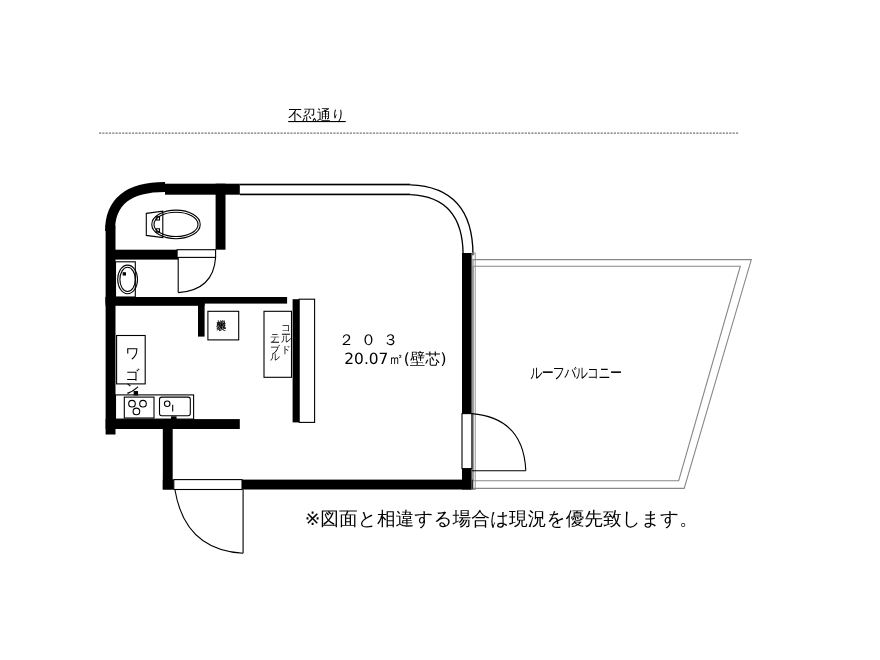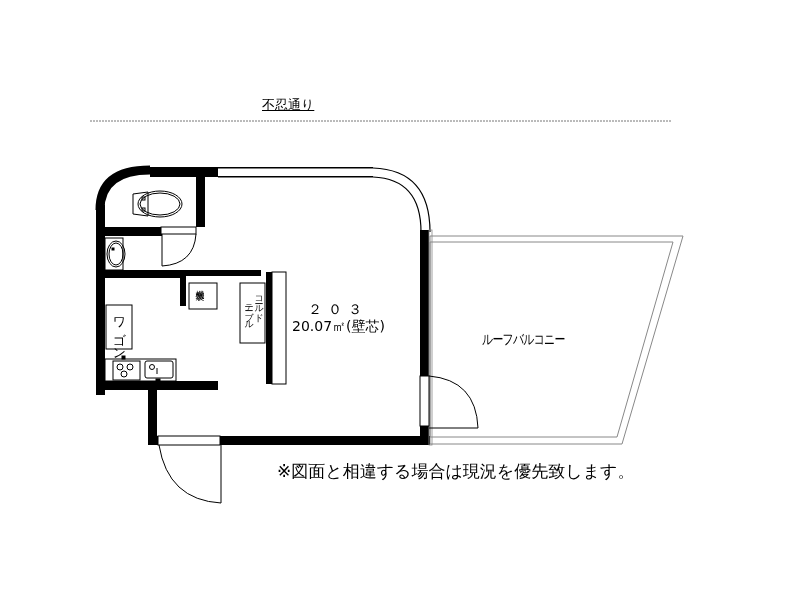--- a/index.html
+++ b/index.html
@@ -2,21 +2,21 @@
 <html><head>
 <meta charset="utf-8">
 <style>
   html, body { margin: 0; padding: 0; background: #ffffff; }
   body { width: 800px; height: 600px; position: relative; overflow: hidden;
          font-family: "DejaVu Sans", sans-serif; color: #000; }
   svg { position: absolute; left: 0; top: 0; }
   .lbl { position: absolute; white-space: nowrap; font-family: "DejaVu Sans", sans-serif; color: #000; }
   .street { left: 262px; top: 96px; font-size: 13px; text-decoration: underline; text-align: right; }
   .room-no { left: 308px; top: 301px; font-size: 14px; letter-spacing: 6px; font-family: Liberation Serif, serif; }
-  .room-area { left: 292px; top: 318px; font-size: 14px; }
+  .room-area { left: 313px; top: 318px; font-size: 14px; }
   .balcony { left: 482px; top: 331px; font-size: 14px; transform: scaleX(0.78); transform-origin: left top; letter-spacing: -1px; }
   .note { left: 277px; top: 460px; font-size: 17px; }
   .vtext { position: absolute; writing-mode: vertical-rl; text-orientation: upright; font-size: 9px; line-height: 10px; letter-spacing: -1px; }
   .icemaker { left: 195px; top: 285px; }
   .cold1 { left: 254px; top: 290px; }
   .cold2 { left: 244px; top: 297px; }
   .wagon { position: absolute; left: 110px; top: 308px; writing-mode: vertical-rl; text-orientation: upright; font-size: 13px; letter-spacing: 1px; }
 </style>
 </head>
 <body>

